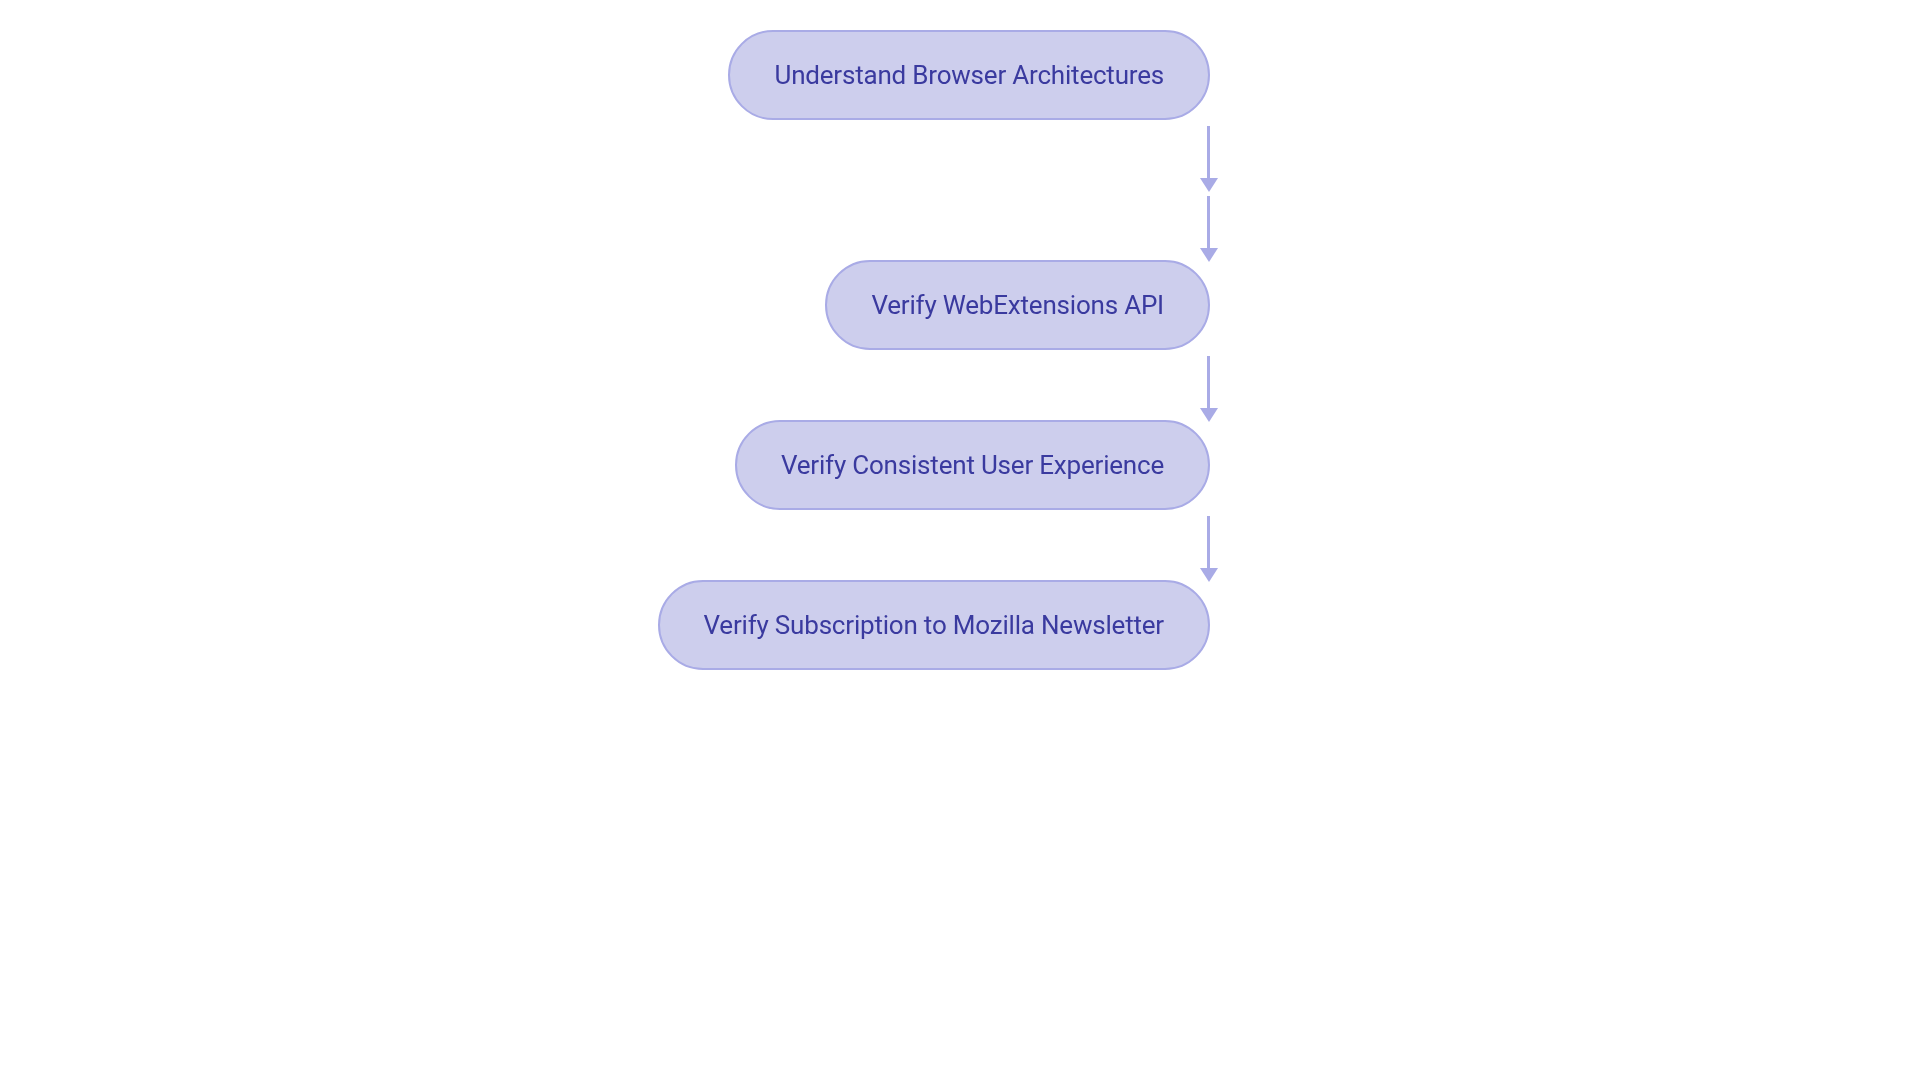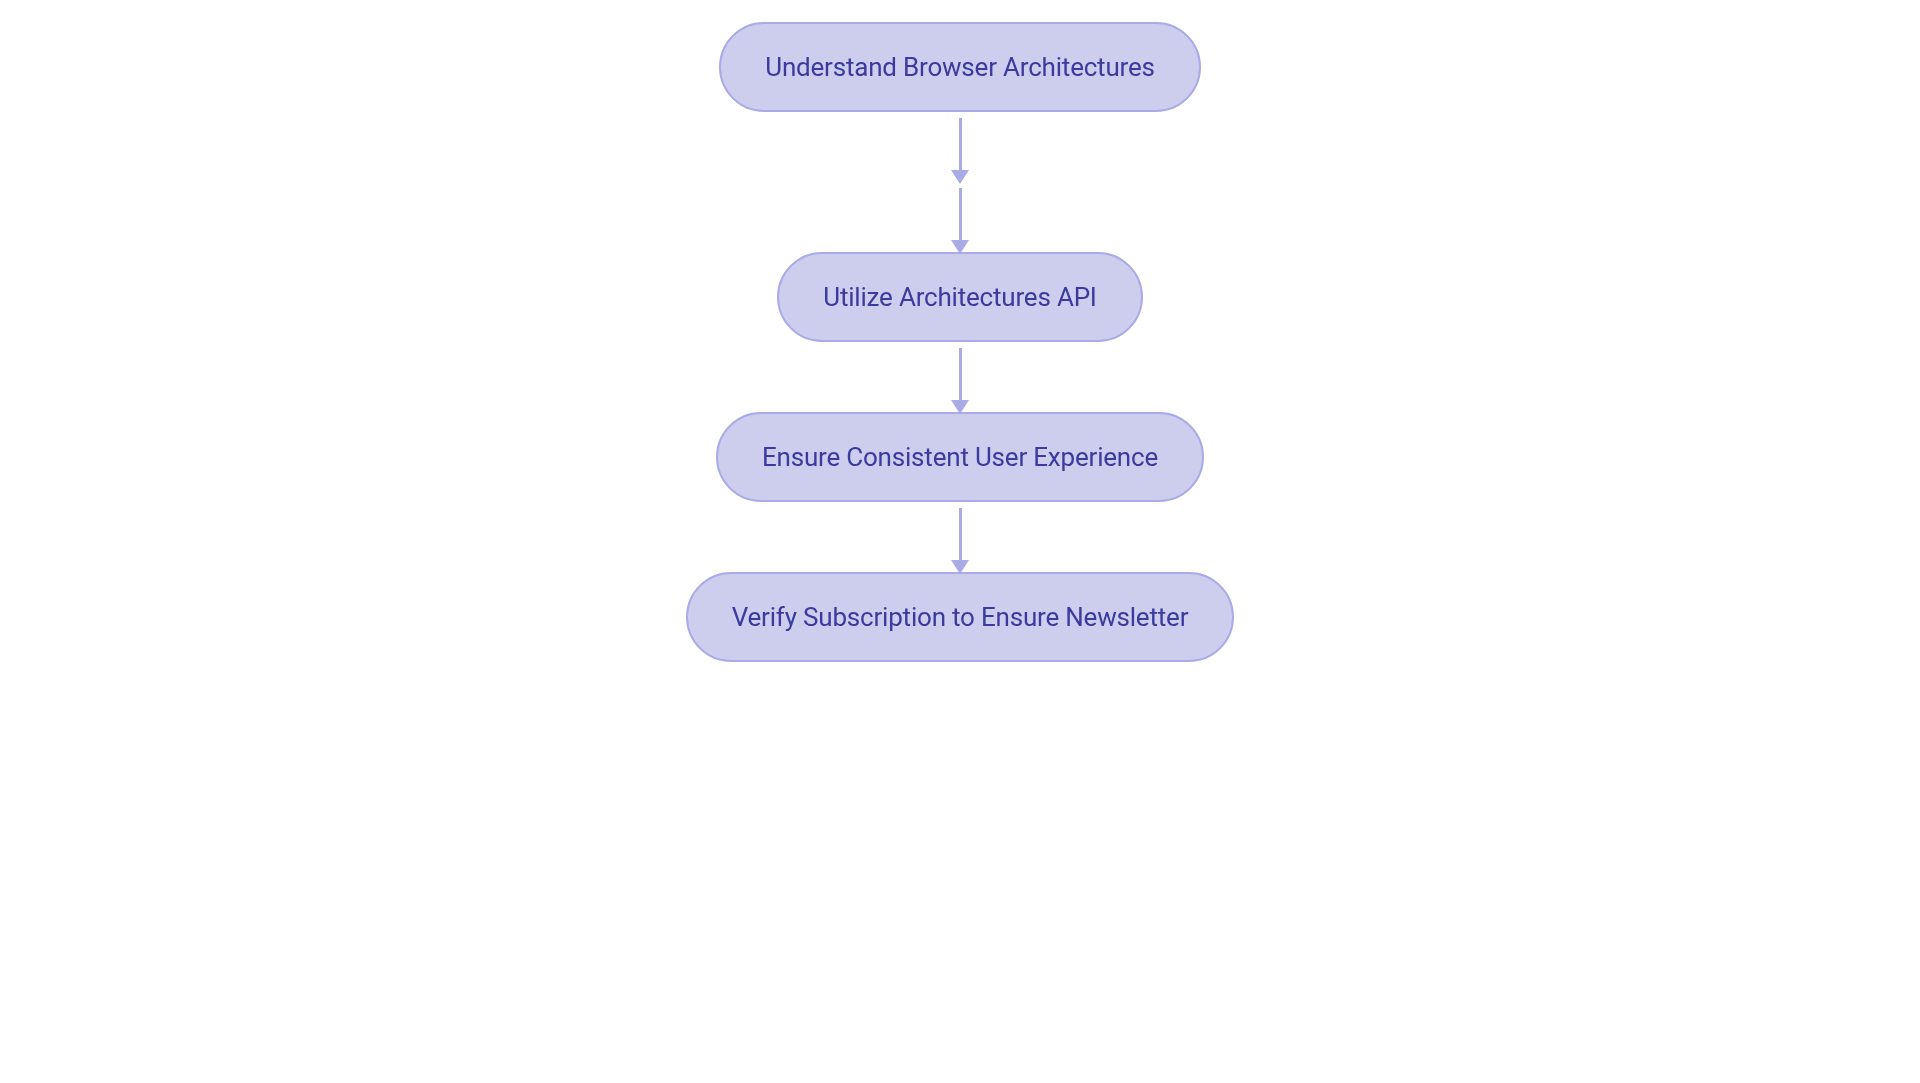--- a/index.html
+++ b/index.html
@@ -13,25 +13,25 @@
       height: 1083px;
       background: #ffffff;
       font-family: -apple-system, BlinkMacSystemFont, 'Segoe UI', Roboto, Helvetica, Arial, sans-serif;
       position: relative;
     }
     
     .flowchart-container {
       position: absolute;
       left: 50%;
       transform: translateX(-50%);
-      top: 22px;
+      top: 30px;
       width: 500px;
       display: flex;
       flex-direction: column;
-      align-items: center;
+      align-items: flex-end;
     }
     
     .node {
       background: #cdceed;
       border: 2px solid #a9abe6;
       border-radius: 50px;
       padding: 28px 44px;
       display: flex;
       align-items: center;
       justify-content: center;
@@ -83,34 +83,34 @@
     <div class="arrow-head"></div>
   </div>
 
 
   <div class="arrow-container">
     <div class="arrow-line"></div>
     <div class="arrow-head"></div>
   </div>
 
   <div class="node">
-    <span class="node-text">Utilize Architectures API</span>
+    <span class="node-text">Verify WebExtensions API</span>
   </div>
 
   <div class="arrow-container">
     <div class="arrow-line"></div>
     <div class="arrow-head"></div>
   </div>
 
   <div class="node">
-    <span class="node-text">Ensure Consistent User Experience</span>
+    <span class="node-text">Verify Consistent User Experience</span>
   </div>
 
   <div class="arrow-container">
     <div class="arrow-line"></div>
     <div class="arrow-head"></div>
   </div>
 
   <div class="node">
-    <span class="node-text">Verify Subscription to Ensure Newsletter</span>
+    <span class="node-text">Verify Subscription to Mozilla Newsletter</span>
   </div>
 
 </div>
 
 </body></html>

